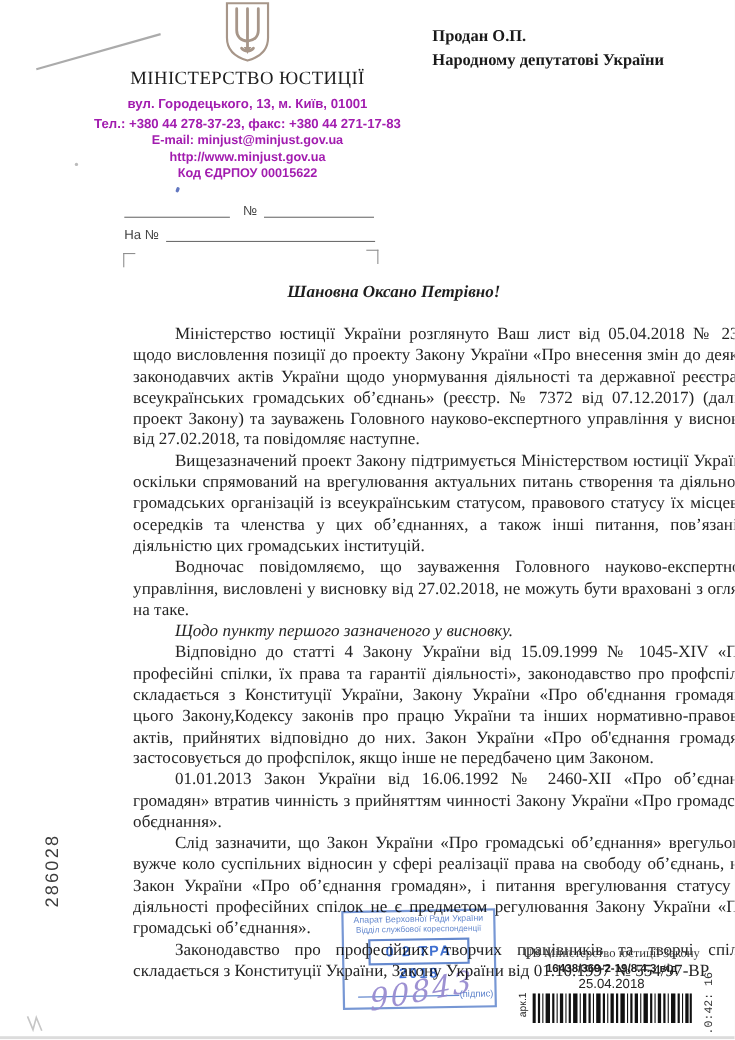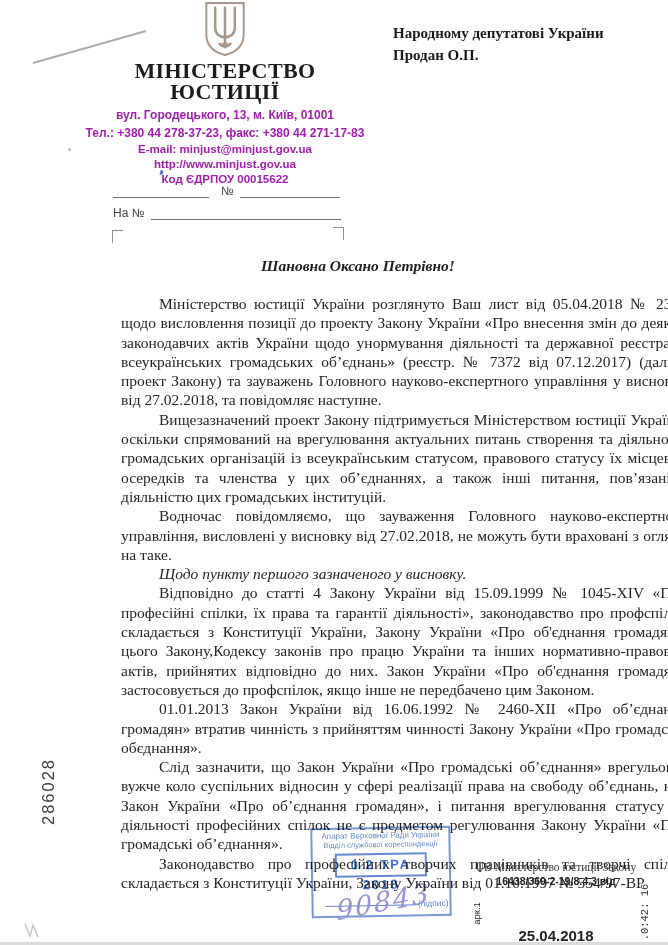--- a/index.html
+++ b/index.html
@@ -9,21 +9,21 @@
     background:#ffffff;
     font-family:"Liberation Serif", serif;
     color:#222;
     overflow:hidden;
     border-right:2px solid #ececec;
   }
   .bottom-edge{position:absolute;left:0;bottom:0;width:100%;height:3px;background:#dcdcdc;}
   
   .letterhead{position:absolute;left:85px;top:0;width:280px;text-align:center;}
   .emblem{display:block;margin:1px auto 2px;}
-  .lh-title{font-weight:bold;font-size:22px;line-height:21px;color:#1c1c1c;letter-spacing:.4px;}
+  .lh-title{font-weight:normal;font-size:17px;line-height:21px;color:#1c1c1c;letter-spacing:.4px;}
   .lh-addr{font-family:"Liberation Sans", sans-serif;color:#a21caf;font-weight:bold;}
   .lh-addr .a1{font-size:12px;margin-top:6px;}
   .lh-addr .a2{font-size:12px;margin-top:4px;}
   .lh-addr .a3,.lh-addr .a4,.lh-addr .a5{font-size:11.5px;margin-top:3px;}
   
   .recipient{position:absolute;left:393px;top:22px;font-weight:bold;font-size:15px;line-height:22px;color:#1a1a1a;}
   
   .reflines{position:absolute;left:113px;top:184px;width:232px;font-family:"Liberation Sans", sans-serif;font-size:12px;color:#444;}
   .reflines .row{height:22px;}
   .ln{display:inline-block;border-bottom:1.2px solid #6e6e6e;height:13px;vertical-align:bottom;}
@@ -54,21 +54,21 @@
     font-size:13px;font-weight:bold;letter-spacing:2px;color:#3f6fd0;line-height:20px;}
   .s-sigline{position:absolute;left:12px;bottom:9px;width:92px;border-bottom:1.5px solid rgba(74,116,197,.85);}
   .s-podpis{position:absolute;right:1px;bottom:6px;font-size:8.5px;opacity:.9;}
   .s-hand{position:absolute;left:22px;bottom:-2px;font-size:27px;font-style:italic;
     font-family:"DejaVu Serif", serif;color:#988cd0;transform:rotate(-10deg) skewX(-8deg);
     letter-spacing:2px;opacity:.95;}
   
   .regblock{position:absolute;left:458px;top:861px;width:196px;text-align:center;}
   .r-org{font-size:11.5px;color:#3a3a3a;}
   .r-num{font-family:"Liberation Sans", sans-serif;font-weight:bold;font-size:10.5px;color:#222;margin-top:2px;}
-  .r-date{font-family:"Liberation Sans", sans-serif;font-weight:bold;font-size:15px;color:#222;margin-top:40px;}
+  .r-date{font-family:"Liberation Sans", sans-serif;font-weight:normal;font-size:12px;color:#222;}
   .barcode{display:block;margin:2px auto 0;}
   .sheet-label{position:absolute;left:456px;top:908px;width:40px;text-align:center;
     transform:rotate(-90deg);font-family:"Liberation Sans", sans-serif;font-size:9.5px;color:#222;}
   .time-label{position:absolute;left:610px;top:906px;width:70px;text-align:center;
     transform:rotate(-90deg);font-family:"Liberation Mono", monospace;font-size:10.5px;color:#333;}
   
   .artifacts{position:absolute;left:0;top:0;pointer-events:none;}
   .speck-blue{position:absolute;left:160px;top:170px;width:3px;height:5px;background:#3b55b0;border-radius:2px;opacity:.8;transform:rotate(20deg);}
   .speck-gray{position:absolute;left:68px;top:148px;width:3px;height:3px;background:#bbb;border-radius:2px;}
 </style>
@@ -101,22 +101,22 @@
     <div class="lh-addr">
       <div class="a1">вул. Городецького, 13, м. Київ, 01001</div>
       <div class="a2">Тел.: +380 44 278-37-23, факс: +380 44 271-17-83</div>
       <div class="a3">E-mail: minjust@minjust.gov.ua</div>
       <div class="a4">http://www.minjust.gov.ua</div>
       <div class="a5">Код ЄДРПОУ 00015622</div>
     </div>
   </div>
 
   <div class="recipient">
+    <div>Продан О.П.</div>
     <div>Народному депутатові України</div>
-    <div>Продан О.П.</div>
   </div>
 
   <div class="reflines">
     <div class="row">
       <span class="ln ln1"></span><span class="no-label">№</span><span class="ln ln2"></span>
     </div>
     <div class="row">
       <span>На №</span><span class="ln ln3"></span>
     </div>
   </div>

